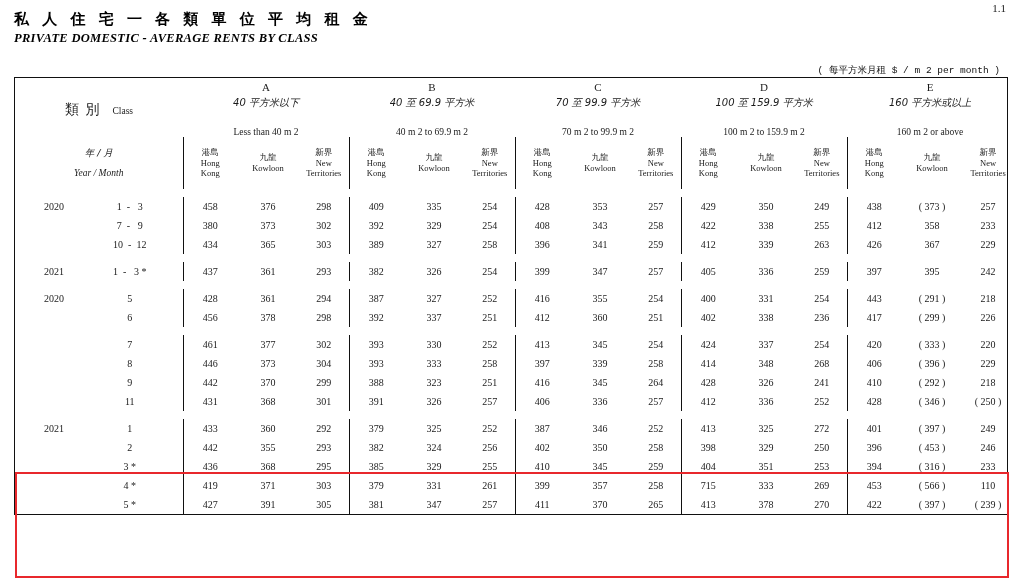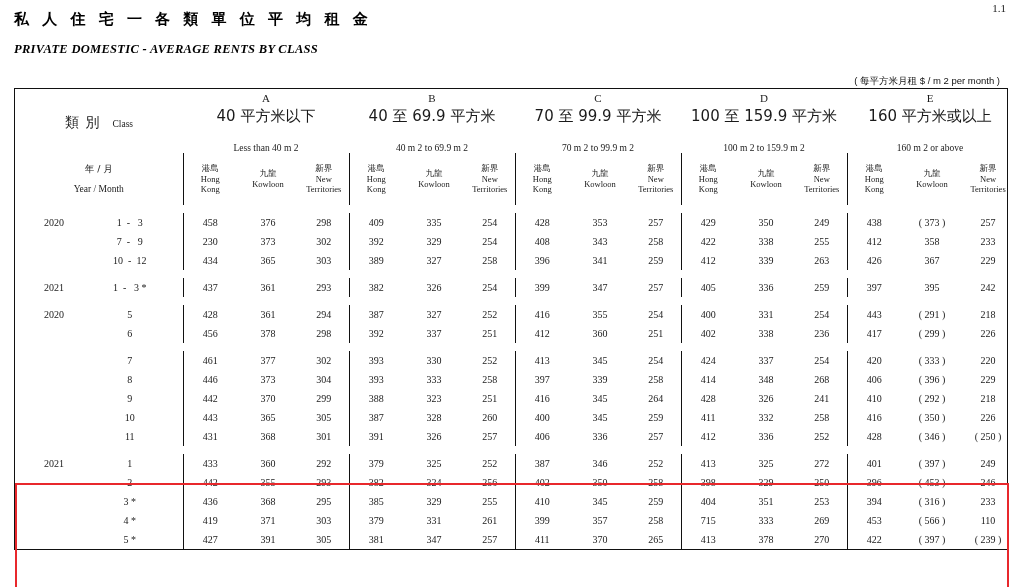--- a/index.html
+++ b/index.html
@@ -39,31 +39,31 @@
     font-weight: bold;
     letter-spacing: 4px;
     font-family: "DejaVu Sans", sans-serif;
     color: #000;
   }
   .title-en {
     font-size: 12.5px;
     font-weight: bold;
     font-style: italic;
     font-family: "Liberation Serif", serif;
-    margin-top: 13px;
+    margin-top: 2px;
     letter-spacing: 0.3px;
     color: #000;
   }
   .unit-note {
     text-align: right;
     font-size: 9.5px;
     margin-top: 18px;
     margin-right: 8px;
     color: #111;
-    font-family: Liberation Sans, sans-serif;
+    font-family: Liberation Mono, monospace;
   }
   table.main {
     border-collapse: collapse;
     width: 992px;
     margin-top: 3px;
     table-layout: fixed;
   }
   table.main td, table.main th {
     border: 0;
     padding: 0;
@@ -87,23 +87,24 @@
     font-size: 14px;
     font-family: "DejaVu Sans", sans-serif;
     letter-spacing: 1px;
   }
   .class-letter {
     font-size: 11px;
     font-family: "Liberation Serif", serif;
     margin-bottom: 3px;
   }
   .class-desc-zh {
-    font-size: 15px;
+    font-size: 10px;
     font-family: "DejaVu Sans", sans-serif;
     margin-bottom: 2px;
+    font-style: italic;
   }
   .class-desc-en {
     font-size: 9.5px;
     font-family: "Liberation Serif", serif;
     margin-top: 17px;
   }
   .grp-head {
     height: 56px;
   }
   .sub-head td {
@@ -122,20 +123,21 @@
     font-size: 8.5px;
   }
   .sub-en {
     font-family: "Liberation Serif", serif;
     font-size: 8.5px;
   }
   .ym-cell {
     text-align: center;
     font-size: 9.5px;
     line-height: 1.4;
+    font-style: italic;
   }
   .ym-zh { font-family: "DejaVu Sans", sans-serif; font-size: 9.5px;}
   .ym-en { font-family: "Liberation Serif", serif; font-size: 9.5px; margin-top: 9px;}
 
   .data-row td {
     font-size: 10px;
     text-align: center;
     height: 19px;
     font-family: "Liberation Serif", serif;
   }
@@ -346,21 +348,21 @@
             <td class="cell gsep">429</td>
             <td class="cell">350</td>
             <td class="cell">249</td>
             <td class="cell gsep">438</td>
             <td class="cell">( 373 )</td>
             <td class="cell">257</td>
           </tr>
           <tr class="data-row">
             <td class="yr"></td>
             <td class="per">7  -   9</td>
-            <td class="cell gsep">230</td>
+            <td class="cell gsep">380</td>
             <td class="cell">373</td>
             <td class="cell">302</td>
             <td class="cell gsep">392</td>
             <td class="cell">329</td>
             <td class="cell">254</td>
             <td class="cell gsep">408</td>
             <td class="cell">343</td>
             <td class="cell">258</td>
             <td class="cell gsep">422</td>
             <td class="cell">338</td>
@@ -551,39 +553,20 @@
             <td class="cell">264</td>
             <td class="cell gsep">428</td>
             <td class="cell">326</td>
             <td class="cell">241</td>
             <td class="cell gsep">410</td>
             <td class="cell">( 292 )</td>
             <td class="cell">218</td>
           </tr>
           <tr class="data-row">
             <td class="yr"></td>
-            <td class="per">10</td>
-            <td class="cell gsep">443</td>
-            <td class="cell">365</td>
-            <td class="cell">305</td>
-            <td class="cell gsep">387</td>
-            <td class="cell">328</td>
-            <td class="cell">260</td>
-            <td class="cell gsep">400</td>
-            <td class="cell">345</td>
-            <td class="cell">259</td>
-            <td class="cell gsep">411</td>
-            <td class="cell">332</td>
-            <td class="cell">258</td>
-            <td class="cell gsep">416</td>
-            <td class="cell">( 350 )</td>
-            <td class="cell">226</td>
-          </tr>
-          <tr class="data-row">
-            <td class="yr"></td>
             <td class="per">11</td>
             <td class="cell gsep">431</td>
             <td class="cell">368</td>
             <td class="cell">301</td>
             <td class="cell gsep">391</td>
             <td class="cell">326</td>
             <td class="cell">257</td>
             <td class="cell gsep">406</td>
             <td class="cell">336</td>
             <td class="cell">257</td>

